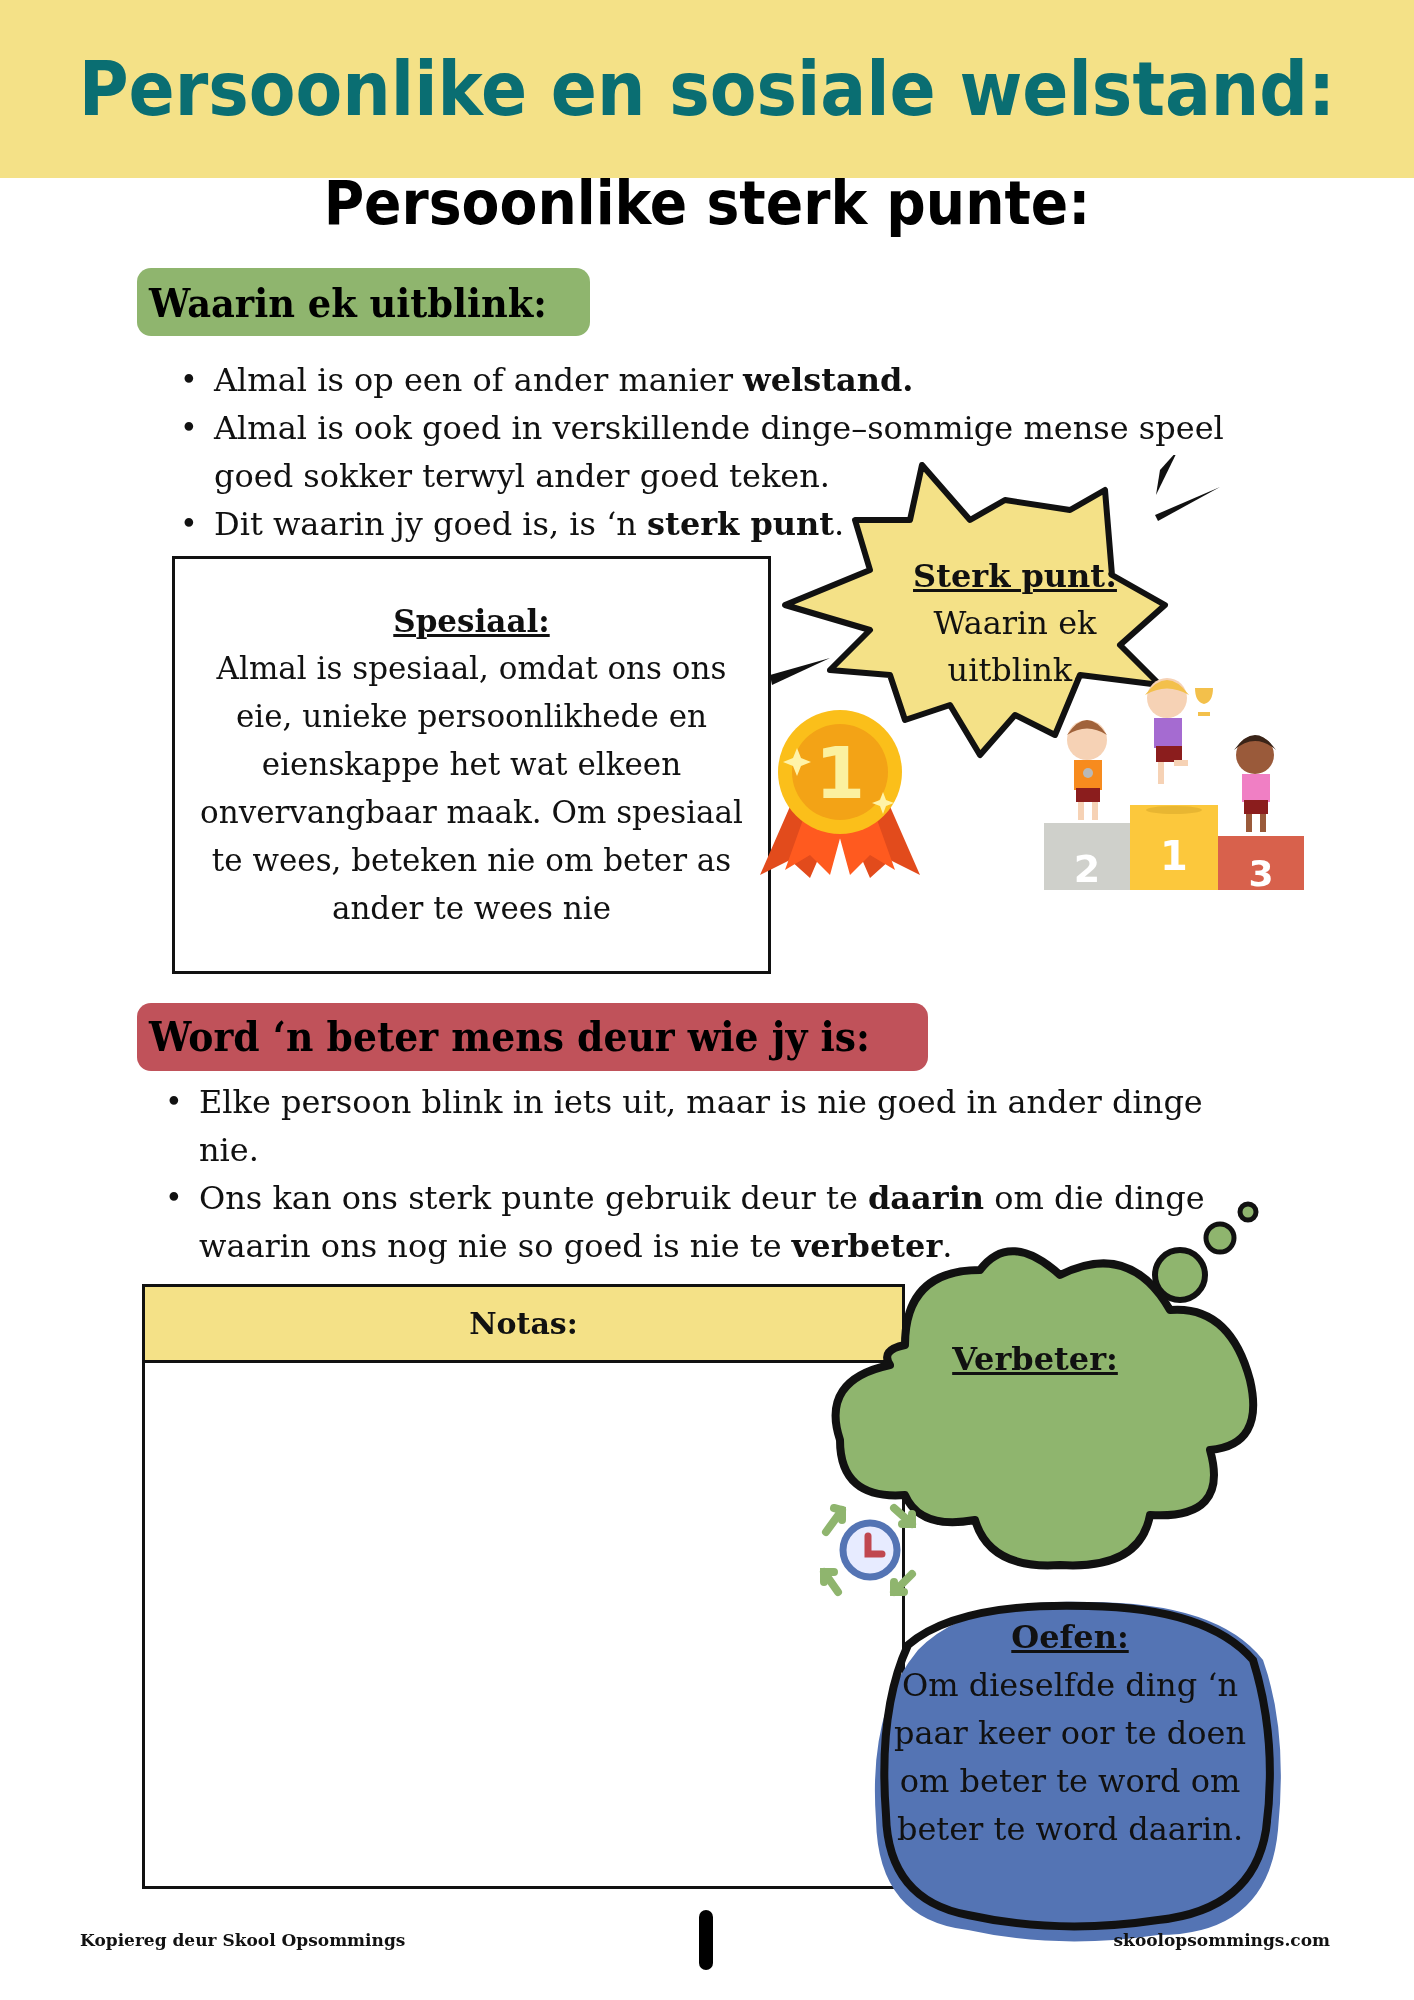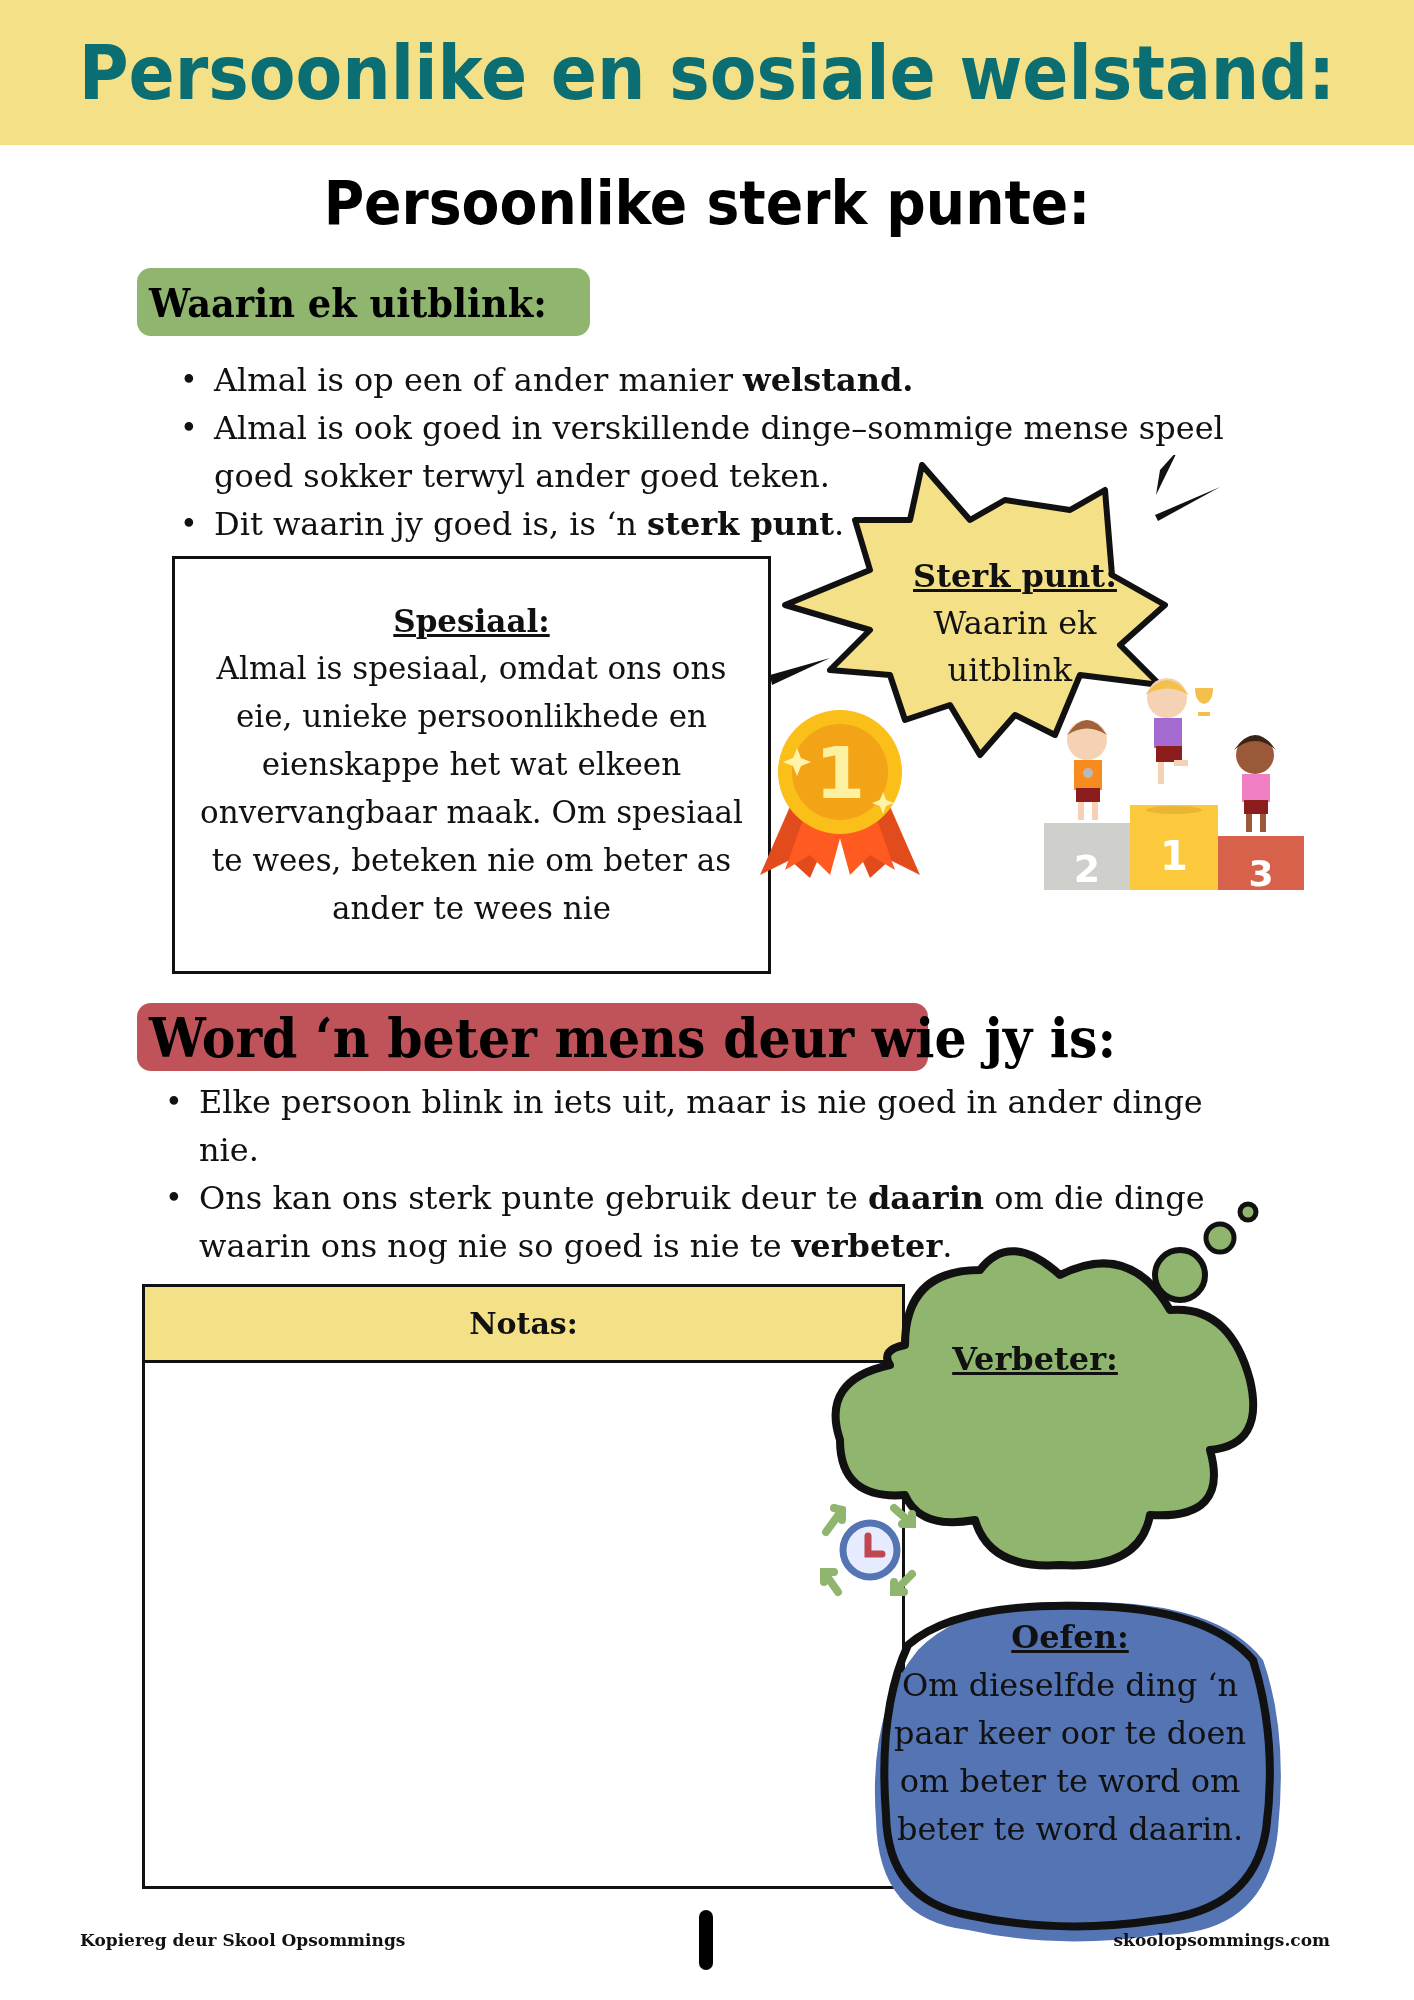--- a/index.html
+++ b/index.html
@@ -1,41 +1,41 @@
 <!DOCTYPE html>
 <html><head>
 <meta charset="utf-8">
 <style>
   * { box-sizing: border-box; margin: 0; padding: 0; }
   html, body { width: 1414px; height: 2000px; background: #ffffff; overflow: hidden; }
   body { position: relative; font-family: "DejaVu Serif", serif; color: #111; }
 
   .top-banner {
-    position: absolute; left: 0; top: 0; width: 1414px; height: 145px;
+    position: absolute; left: 0; top: 0; width: 1414px; height: 178px;
     background: #f4e187;
     display: flex; align-items: center; justify-content: center;
   }
   .top-banner h1 {
     font-family: "DejaVu Sans", sans-serif; font-weight: 900;
     font-size: 74px; color: #0a6e72; letter-spacing: 0px;
     transform: scaleX(0.92); white-space: nowrap;
   }
   .subtitle {
     position: absolute; left: 0; top: 168px; width: 1414px; text-align: center;
     font-family: "DejaVu Sans", sans-serif; font-weight: 900; font-size: 60px; color: #000;
     transform: scaleX(0.92);
   }
 
   .section-pill {
     position: absolute; border-radius: 14px; padding: 4px 12px;
     font-family: "DejaVu Serif", serif; font-weight: bold; color: #000;
     display: flex; align-items: center; white-space: nowrap;
   }
   .pill-green { left: 137px; top: 268px; width: 453px; height: 68px; background: #8fb56e; font-size: 40px; }
-  .pill-red { left: 137px; top: 1003px; width: 791px; height: 68px; background: #c0525a; font-size: 55px; }
+  .pill-red { left: 137px; top: 1003px; width: 791px; height: 68px; background: #c0525a; font-size: 41px; }
   .pill-green span, .pill-red span { display: inline-block; transform: scaleX(0.92); transform-origin: left center; }
 
   .bullets {
     position: absolute; list-style: none; font-size: 32px; line-height: 48px;
     font-family: "DejaVu Serif", serif; color: #111;
   }
   .bullets li { position: relative; padding-left: 34px; }
   .bullets li::before {
     content: "•"; position: absolute; left: 0; top: 0; font-size: 30px;
   }

